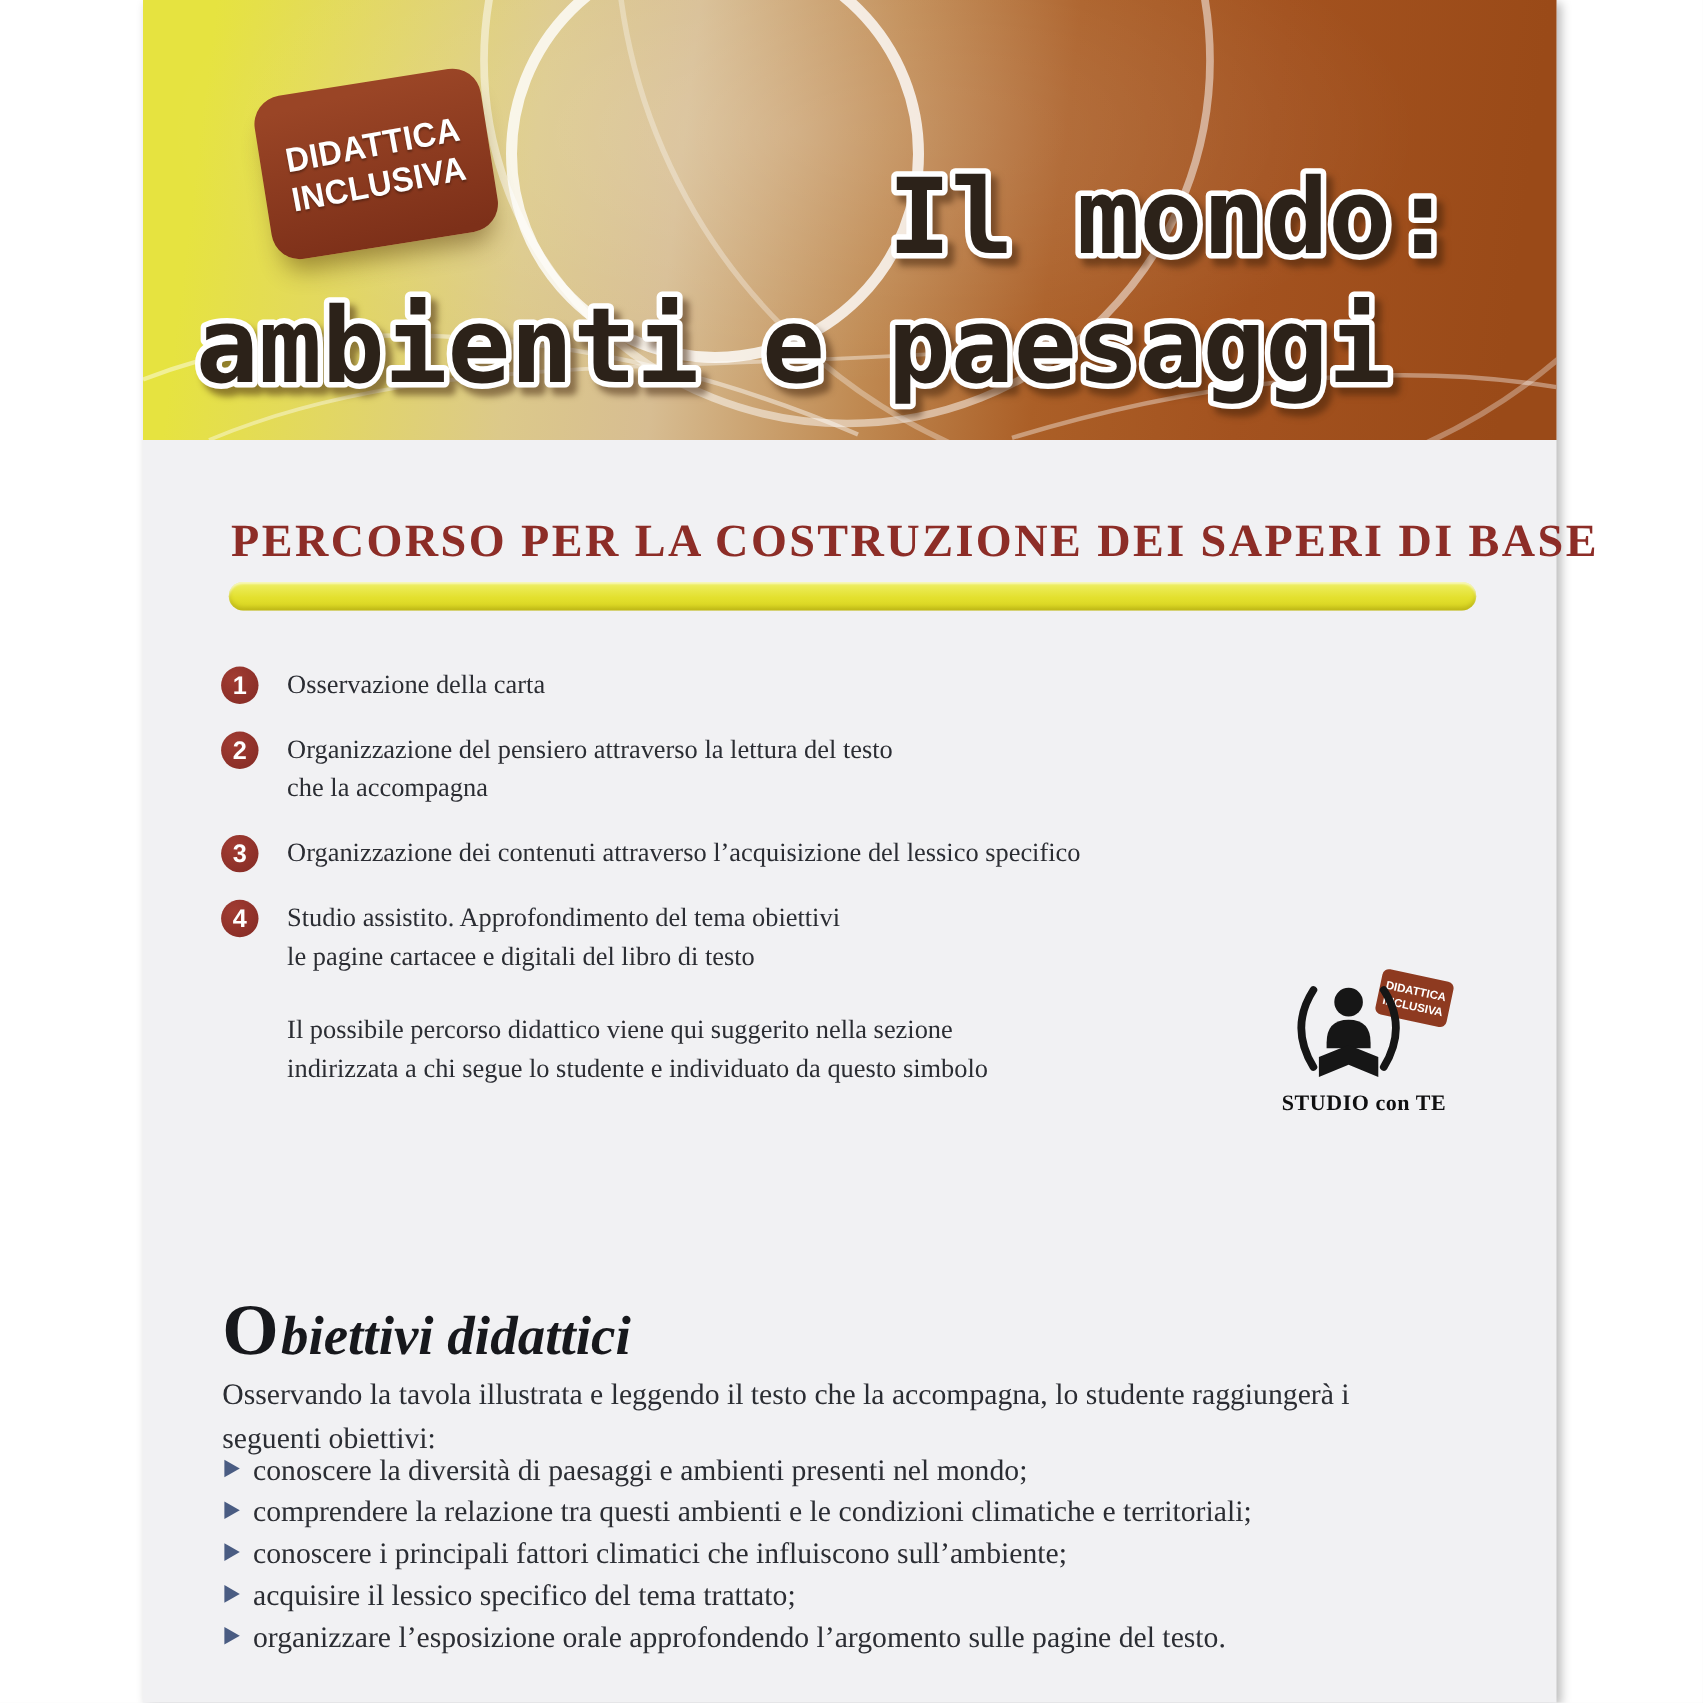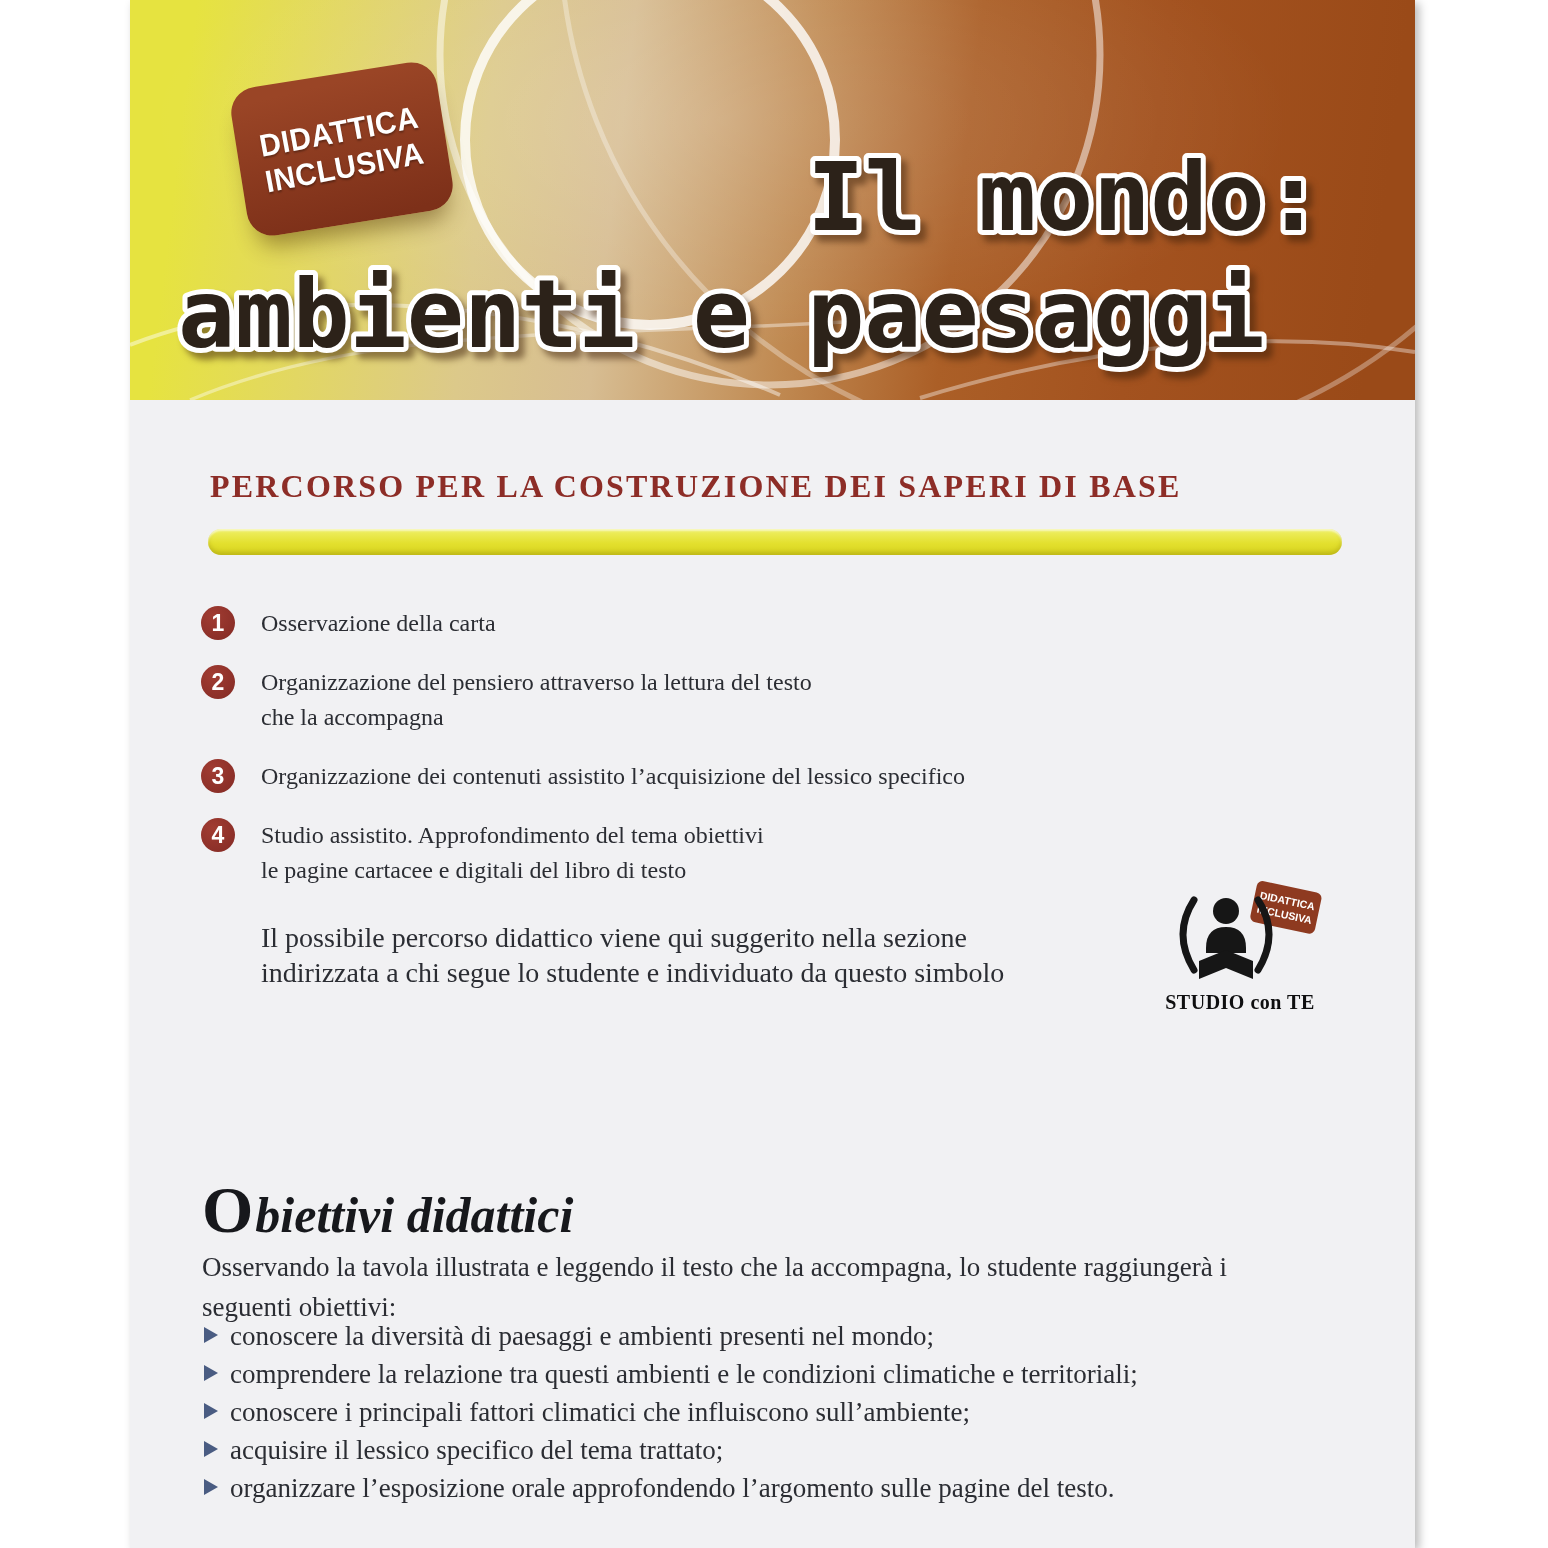--- a/index.html
+++ b/index.html
@@ -36,40 +36,40 @@
   }
   .title-svg{position:absolute;left:0;top:0;}
   .title-svg text{
     font-family:"DejaVu Sans Mono",monospace;font-weight:bold;font-size:95px;
     fill:#2c2219;stroke:#ffffff;stroke-width:10px;paint-order:stroke;
     stroke-linejoin:round;
   }
   
   .section-header{
     position:absolute;left:80px;top:468px;
-    font-weight:bold;font-size:32px;color:#8d2d27;letter-spacing:2.2px;
+    font-weight:bold;font-size:42px;color:#8d2d27;letter-spacing:2.2px;
     white-space:nowrap;
   }
   .yellow-bar{
     position:absolute;left:78px;top:529px;width:1134px;height:26px;border-radius:13px;
     background:linear-gradient(180deg,#eff067 0%,#e3e02e 55%,#d8d41f 100%);
     box-shadow:inset 0 2px 2px rgba(255,255,255,0.6), inset 0 -3px 4px rgba(140,130,10,0.35);
   }
   
   .steps{position:absolute;left:71px;top:606px;width:1170px;}
   .step{display:flex;margin-bottom:24px;}
   .step-num{
     flex:0 0 34px;width:34px;height:34px;border-radius:50%;
     background:radial-gradient(circle at 35% 30%, #a13c32, #832a24);
     color:#fff;font-family:"Liberation Sans",sans-serif;font-weight:bold;font-size:23px;
     display:flex;align-items:center;justify-content:center;margin-right:26px;
   }
   .step-text{font-size:24px;line-height:35px;color:#2b2d33;}
   
-  .note{position:absolute;left:131px;top:920px;font-size:28px;line-height:35px;color:#2b2d33;}
+  .note{position:absolute;left:131px;top:920px;font-size:24px;line-height:35px;color:#2b2d33;}
   
   .logo{position:absolute;left:1008px;top:880px;width:204px;text-align:center;}
   .logo-flag-text{
     font-family:"Liberation Sans",sans-serif;font-weight:bold;fill:#ffffff;
   }
   .logo-caption{
     font-family:Liberation Serif, serif;font-weight:bold;font-size:20px;
     color:#0f0f10;letter-spacing:0.5px;margin-top:1px;
   }
   
@@ -125,21 +125,21 @@
     <div class="step">
       <div class="step-num">2</div>
       <div class="step-text">
         <div>Organizzazione del pensiero attraverso la lettura del testo</div>
         <div>che la accompagna</div>
       </div>
     </div>
     <div class="step">
       <div class="step-num">3</div>
       <div class="step-text">
-        <div>Organizzazione dei contenuti assistito l’acquisizione del lessico specifico</div>
+        <div>Organizzazione dei contenuti attraverso l’acquisizione del lessico specifico</div>
       </div>
     </div>
     <div class="step">
       <div class="step-num">4</div>
       <div class="step-text">
         <div>Studio assistito. Approfondimento del tema obiettivi</div>
         <div>le pagine cartacee e digitali del libro di testo</div>
       </div>
     </div>
   </div>

